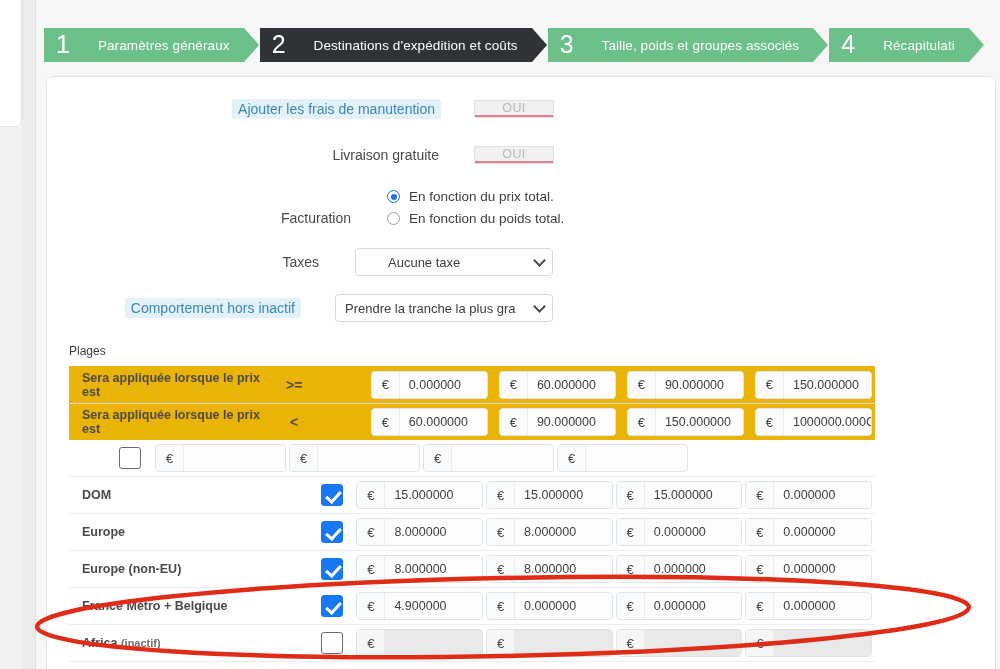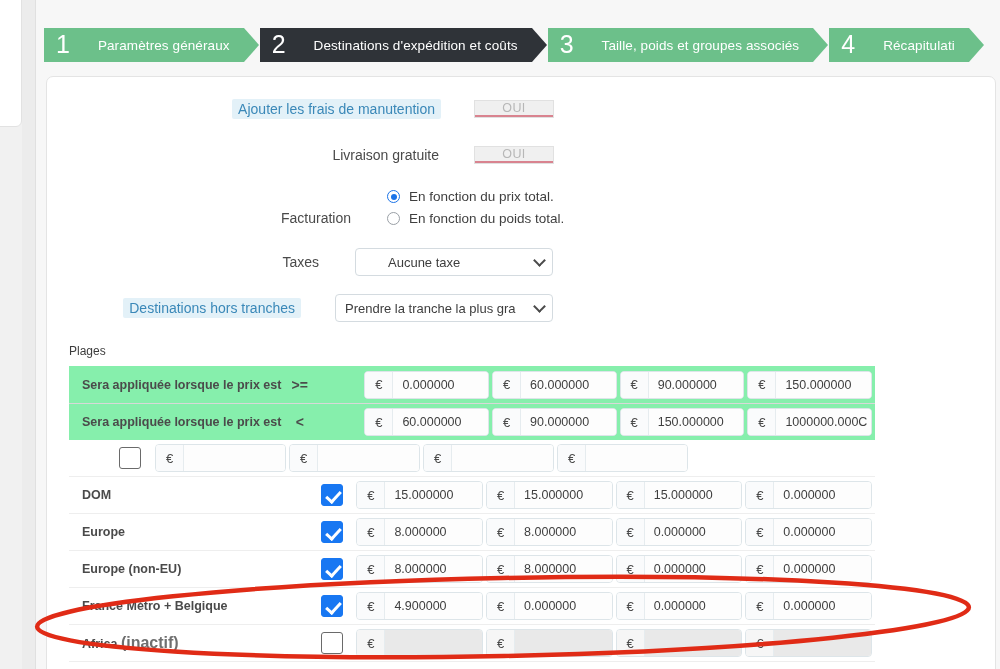--- a/index.html
+++ b/index.html
@@ -178,34 +178,34 @@
   }
   .grid {
     position: absolute; left: 22px; top: 365px;
     width: 806px;
   }
   .g-row {
     display: flex;
     align-items: center;
     height: 37px;
   }
-  .g-row.head { background: #86efac; }
+  .g-row.head { background: #eab308; gap: 8px; }
   .g-row.head + .g-row.head { border-top: 1px solid #d8d8d8; }
   .g-row.data { border-bottom: 1px solid #eeeeee; height: 37px; background: #fff; }
 
   .g-lbl {
     width: 211px;
     font-size: 12.5px;
     padding-left: 13px;
     color: #4a4a4a;
   }
   .g-row.head .g-lbl { font-weight: bold; color: #4b4b4b; width: 224px; }
   .g-row.data .g-lbl { font-weight: bold; color: #4a4a4a; }
   .g-row.data .g-lbl.plain { font-weight: normal; color: #5a5a5a; }
-  .g-lbl .sub { font-size: 16px; color: #6f6f6f; font-weight: bold; }
+  .g-lbl .sub { font-size: 11px; color: #6f6f6f; font-weight: bold; }
 
   .g-op {
     width: 36px;
     font-size: 14px;
     font-weight: bold;
     color: #4b4b4b;
     text-align: center;
   }
   .g-chk { width: 50px; display: flex; justify-content: center; }
   .cbox {
@@ -332,21 +332,21 @@
 
       <div class="form-row" style="left:0; top:171px; width:506px; justify-content:flex-end;">
         <span class="label-spacer" style="color:#4a4a4a; padding-right:12px;">Taxes</span>
         <div class="select" style="width:198px;padding-left:32px;">
           <span>Aucune taxe</span>
           <span class="chev"></span>
         </div>
       </div>
 
       <div class="form-row" style="left:0; top:217px; width:506px; justify-content:flex-end;">
-        <span class="form-label hl">Destinations hors tranches</span>
+        <span class="form-label hl">Comportement hors inactif</span>
         <div class="select" style="width:218px;">
           <span>Prendre la tranche la plus gra</span>
           <span class="chev"></span>
         </div>
       </div>
 
       <div class="plages-title" style="top:267px;">Plages</div>
 
       <div class="grid" style="top:289px;">
 

